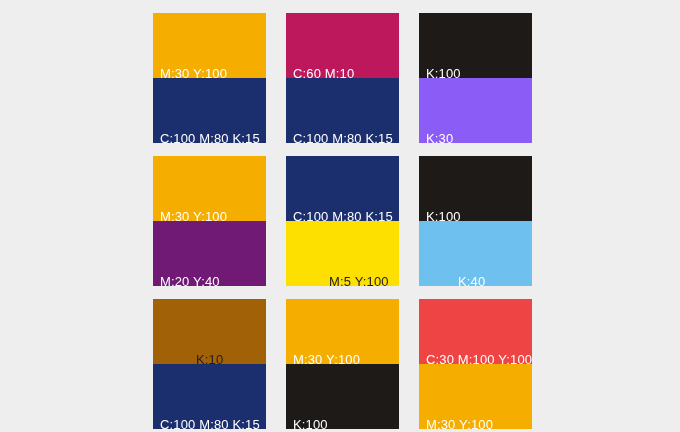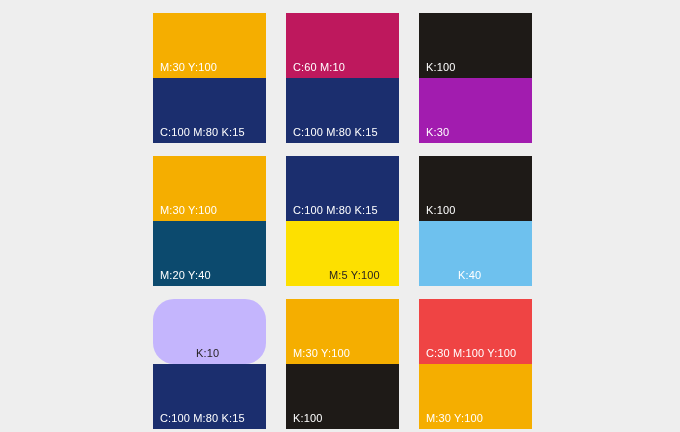--- a/index.html
+++ b/index.html
@@ -32,22 +32,22 @@
   }
   .swatch {
     position: relative;
     flex: 1 1 50%;
     height: 65px;
     box-sizing: border-box;
   }
   .swatch-label {
     position: absolute;
     left: 7px;
-    bottom: 6px;
-    font-size: 11px;
+    bottom: 0;
+    font-size: 13px;
     line-height: 9px;
     letter-spacing: 0.15px;
     white-space: nowrap;
     font-family: "Liberation Sans", sans-serif;
     margin-top: 7px;
   }
   .label-light { color: #ffffff; }
   .label-dark  { color: #231f20; padding-left: 36px; }
 </style>
 </head>
@@ -67,50 +67,50 @@
         <span class="swatch-label label-light" style="color: rgb(255, 255, 255);">C:60  M:10</span>
       </div>
       <div class="swatch" style="background-color: rgb(27, 46, 110);">
         <span class="swatch-label label-light" style="color: rgb(255, 255, 255);">C:100  M:80  K:15</span>
       </div>
     </div>
     <div class="swatch-pair">
       <div class="swatch" style="background-color: rgb(30, 26, 23);">
         <span class="swatch-label label-light" style="color: rgb(255, 255, 255);">K:100</span>
       </div>
-      <div class="swatch" style="background-color: #a21caf;">
+      <div class="swatch" style="background-color: #8b5cf6;">
         <span class="swatch-label label-light" style="color: rgb(255, 255, 255);">K:30</span>
       </div>
     </div>
     <div class="swatch-pair">
       <div class="swatch" style="background-color: rgb(245, 174, 0);">
         <span class="swatch-label label-light" style="color: rgb(255, 255, 255);">M:30  Y:100</span>
       </div>
-      <div class="swatch" style="background-color: #0c4a6e;">
+      <div class="swatch" style="background-color: #701a75;">
         <span class="swatch-label label-light" style="color: rgb(255, 255, 255);">M:20  Y:40</span>
       </div>
     </div>
     <div class="swatch-pair">
       <div class="swatch" style="background-color: rgb(27, 46, 110);">
         <span class="swatch-label label-light" style="color: rgb(255, 255, 255);">C:100  M:80  K:15</span>
       </div>
       <div class="swatch" style="background-color: rgb(253, 224, 0);">
         <span class="swatch-label label-dark" style="color: rgb(35, 31, 32);">M:5  Y:100</span>
       </div>
     </div>
     <div class="swatch-pair">
       <div class="swatch" style="background-color: rgb(30, 26, 23);">
         <span class="swatch-label label-light" style="color: rgb(255, 255, 255);">K:100</span>
       </div>
       <div class="swatch" style="background-color: rgb(110, 193, 238);">
         <span class="swatch-label label-light" style="color: rgb(255, 255, 255); padding-left: 32px;">K:40</span>
       </div>
     </div>
     <div class="swatch-pair">
-      <div class="swatch" style="background-color: #c4b5fd; border-radius: 21px;">
+      <div class="swatch" style="background-color: #a16207;">
         <span class="swatch-label label-dark" style="color: rgb(35, 31, 32);">K:10</span>
       </div>
       <div class="swatch" style="background-color: rgb(27, 46, 110);">
         <span class="swatch-label label-light" style="color: rgb(255, 255, 255);">C:100  M:80  K:15</span>
       </div>
     </div>
     <div class="swatch-pair">
       <div class="swatch" style="background-color: rgb(245, 174, 0);">
         <span class="swatch-label label-light" style="color: rgb(255, 255, 255);">M:30  Y:100</span>
       </div>

